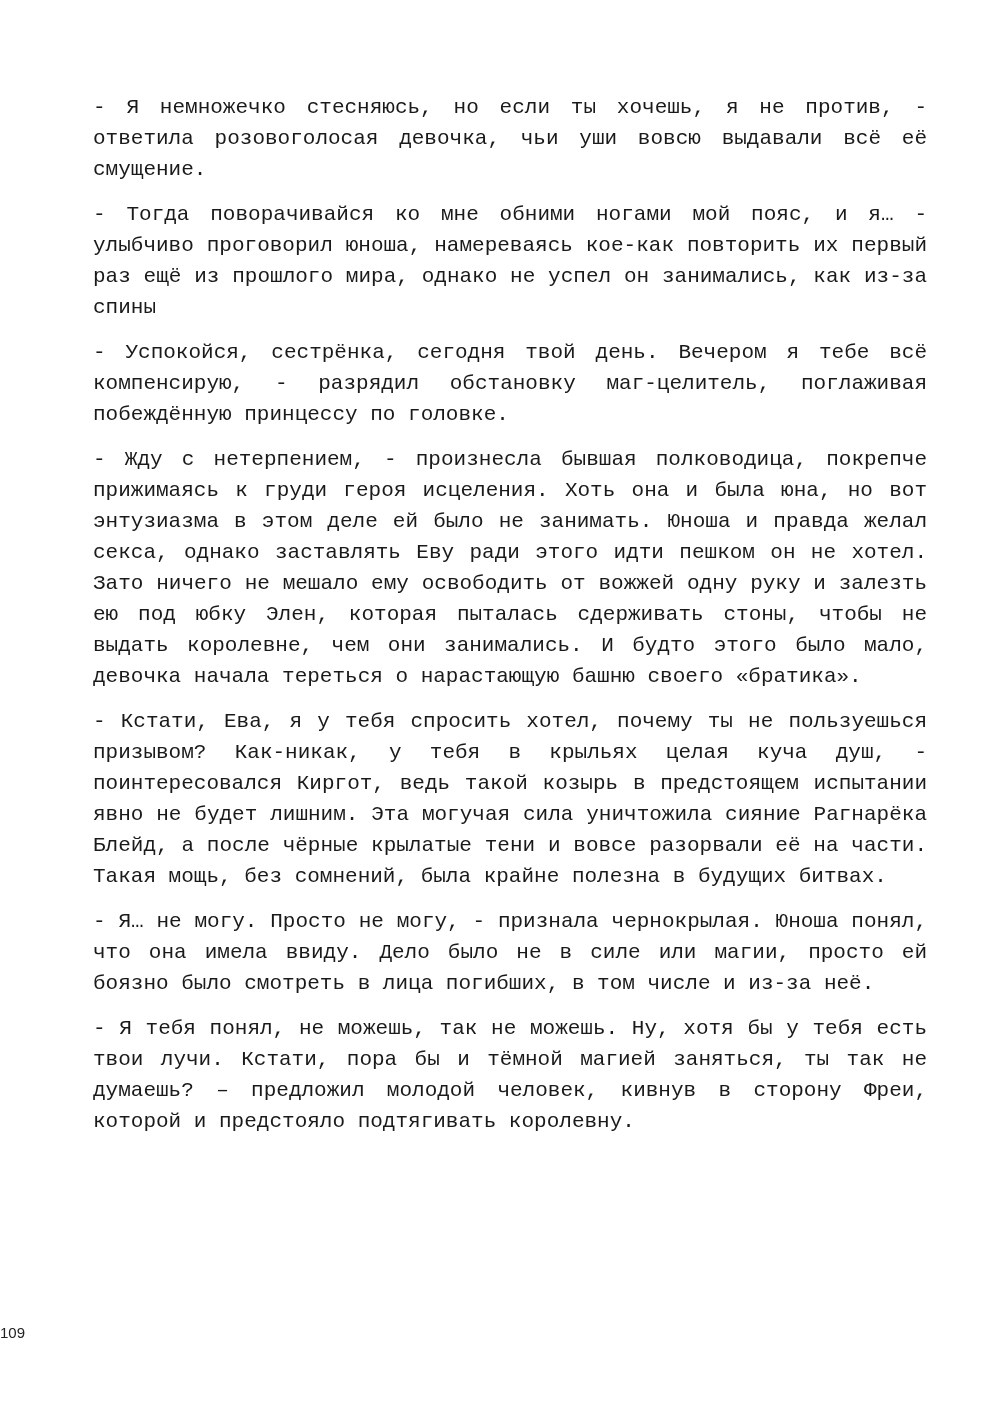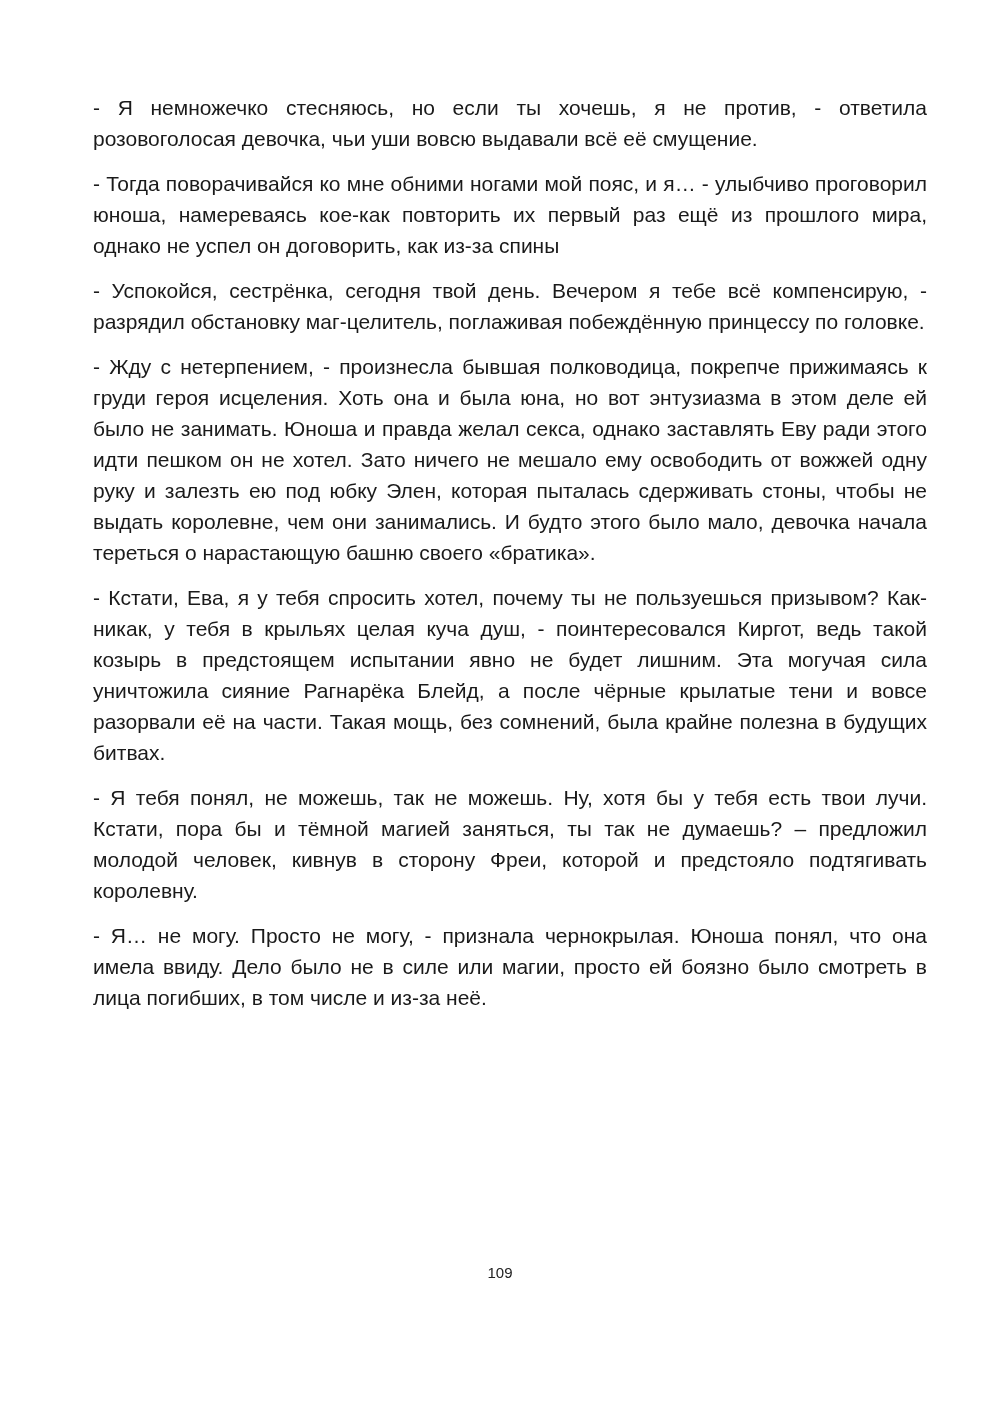--- a/index.html
+++ b/index.html
@@ -1,39 +1,39 @@
 <!DOCTYPE html>
 <html><head>
 <meta charset="utf-8">
 <style>
   html, body { margin: 0; padding: 0; background: #ffffff; }
   body { width: 1000px; height: 1414px; position: relative; overflow: hidden; }
   .page { position: absolute; left: 93px; top: 92px; width: 834px; }
   .para {
-    font-family: Liberation Sans, sans-serif;
+    font-family: Liberation Mono, monospace;
     font-size: 21px;
     line-height: 31px;
     color: #1a1a1a;
     text-align: justify;
     margin: 0 0 14px 0;
   }
   .page-number {
-    position: absolute; left: 0; right: 0; top: 1264px;
-    text-align: center;
+    position: absolute; left: 0; right: 0; top: 1324px;
+    text-align: left;
     font-family: "Liberation Sans", sans-serif;
     font-size: 15px;
     color: #222;
   }
 </style>
 </head>
 <body>
 
 <div class="page">
   <p class="para">- Я немножечко стесняюсь, но если ты хочешь, я не против, - ответила розовоголосая девочка, чьи уши вовсю выдавали всё её смущение.</p>
-  <p class="para">- Тогда поворачивайся ко мне обними ногами мой пояс, и я… - улыбчиво проговорил юноша, намереваясь кое-как повторить их первый раз ещё из прошлого мира, однако не успел он договорить, как из-за спины</p>
+  <p class="para">- Тогда поворачивайся ко мне обними ногами мой пояс, и я… - улыбчиво проговорил юноша, намереваясь кое-как повторить их первый раз ещё из прошлого мира, однако не успел он занимались, как из-за спины</p>
   <p class="para">- Успокойся, сестрёнка, сегодня твой день. Вечером я тебе всё компенсирую, - разрядил обстановку маг-целитель, поглаживая побеждённую принцессу по головке.</p>
   <p class="para">- Жду с нетерпением, - произнесла бывшая полководица, покрепче прижимаясь к груди героя исцеления. Хоть она и была юна, но вот энтузиазма в этом деле ей было не занимать. Юноша и правда желал секса, однако заставлять Еву ради этого идти пешком он не хотел. Зато ничего не мешало ему освободить от вожжей одну руку и залезть ею под юбку Элен, которая пыталась сдерживать стоны, чтобы не выдать королевне, чем они занимались. И будто этого было мало, девочка начала тереться о нарастающую башню своего «братика».</p>
   <p class="para">- Кстати, Ева, я у тебя спросить хотел, почему ты не пользуешься призывом? Как-никак, у тебя в крыльях целая куча душ, - поинтересовался Киргот, ведь такой козырь в предстоящем испытании явно не будет лишним. Эта могучая сила уничтожила сияние Рагнарёка Блейд, а после чёрные крылатые тени и вовсе разорвали её на части. Такая мощь, без сомнений, была крайне полезна в будущих битвах.</p>
+  <p class="para">- Я… не могу. Просто не могу, - признала чернокрылая. Юноша понял, что она имела ввиду. Дело было не в силе или магии, просто ей боязно было смотреть в лица погибших, в том числе и из-за неё.</p>
   <p class="para">- Я тебя понял, не можешь, так не можешь. Ну, хотя бы у тебя есть твои лучи. Кстати, пора бы и тёмной магией заняться, ты так не думаешь? – предложил молодой человек, кивнув в сторону Фреи, которой и предстояло подтягивать королевну.</p>
-  <p class="para">- Я… не могу. Просто не могу, - признала чернокрылая. Юноша понял, что она имела ввиду. Дело было не в силе или магии, просто ей боязно было смотреть в лица погибших, в том числе и из-за неё.</p>
 </div>
 
 <div class="page-number">109</div>
 
 </body></html>

